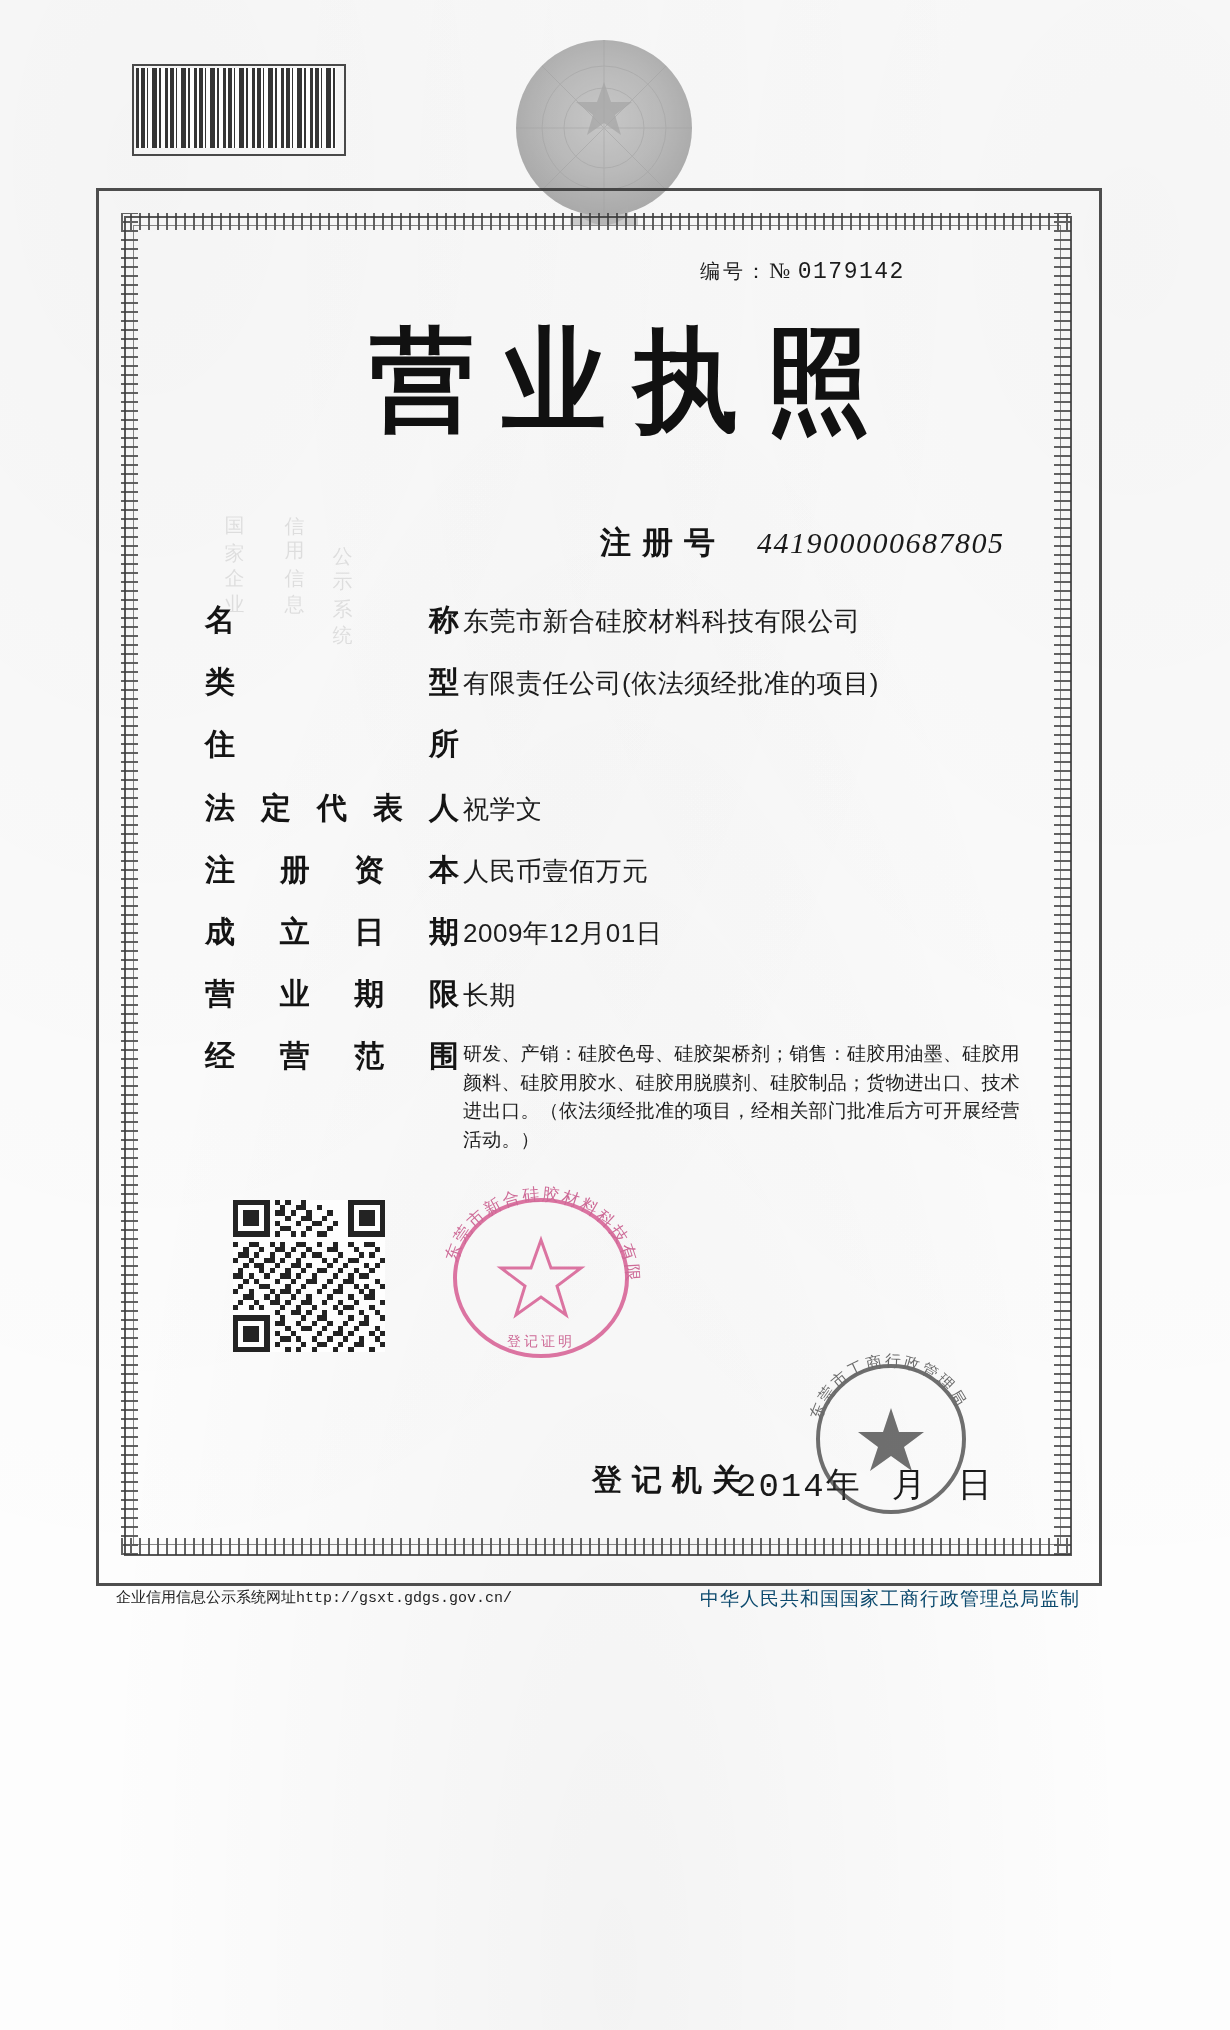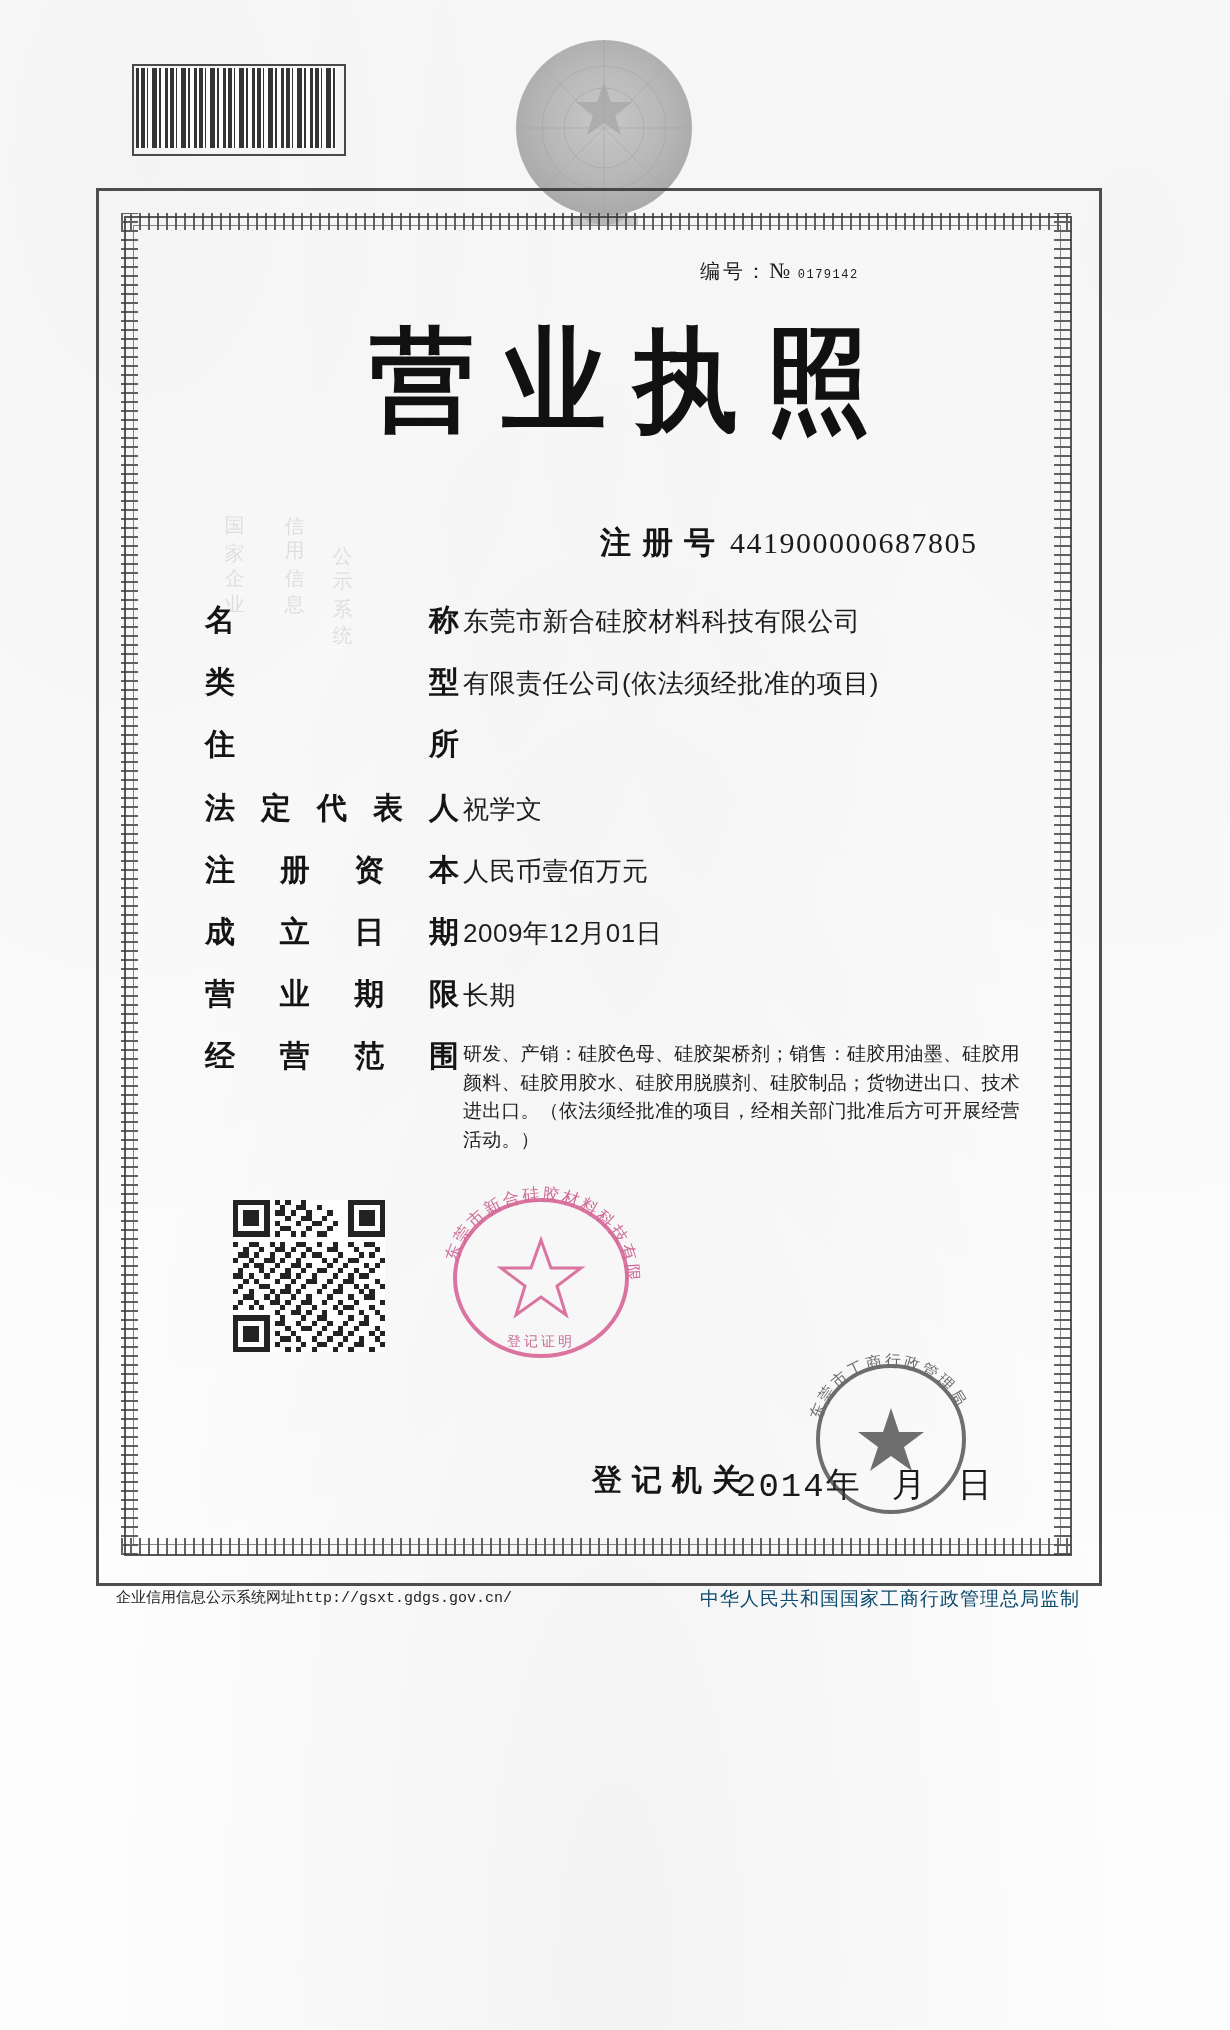--- a/index.html
+++ b/index.html
@@ -112,21 +112,21 @@
     left: 700px; top: 258px;
     width: 360px;
     font-family: "Liberation Serif", serif;
     font-size: 23px;
     letter-spacing: 1px;
     color: #1c1c1c;
     white-space: nowrap;
   }
   #serial .cn { font-size: 20px; letter-spacing: 3px; }
   #serial .no { font-family: "Liberation Serif", serif; font-size: 22px; }
-  #serial .digits { font-family: "Liberation Mono", monospace; font-size: 12px; letter-spacing: 1.5px; margin-top: 24px; }
+  #serial .digits { font-family: "Liberation Mono", monospace; font-size: 23px; letter-spacing: 1.5px; margin-top: 24px; }
 
   
   #doc-title {
     position: absolute;
     left: 280px; top: 320px;
     width: 680px;
     text-align: center;
     font-family: "DejaVu Serif", serif;
     font-weight: 700;
     font-size: 104px;
@@ -136,34 +136,35 @@
     line-height: 1.15;
     transform: scaleY(1.08);
   }
 
   
   #reg-row {
     position: absolute;
     left: 600px; top: 522px;
     display: flex;
     align-items: baseline;
-    gap: 4px;
+    gap: 31px;
   }
   #reg-label {
     font-family: "DejaVu Serif", serif;
     font-weight: 700;
     font-size: 31px;
     letter-spacing: 11px;
     color: #151515;
   }
   #reg-value {
     font-family: "Liberation Serif", serif;
     font-size: 30px;
     letter-spacing: 1.5px;
     color: #1a1a1a;
+    font-style: italic;
   }
 
   
   .field-row {
     position: absolute;
     left: 205px;
     width: 820px;
     display: flex;
     align-items: flex-start;
   }

